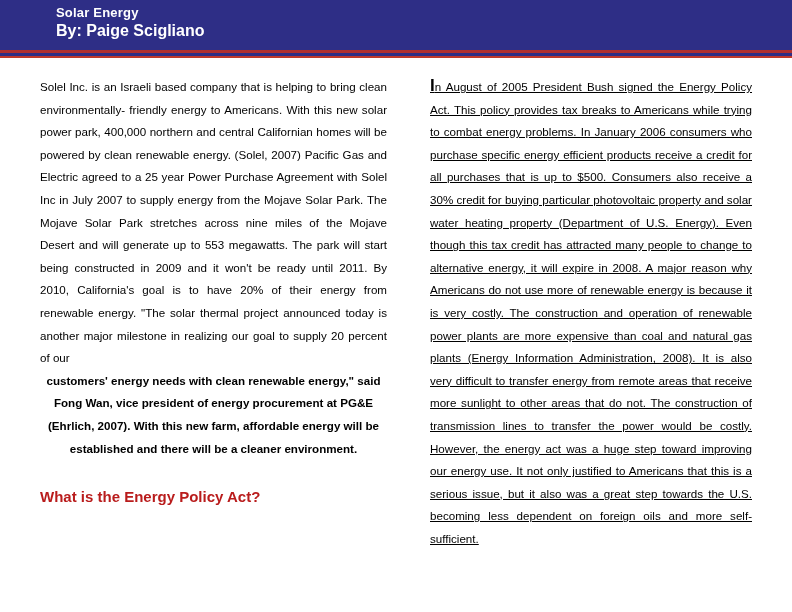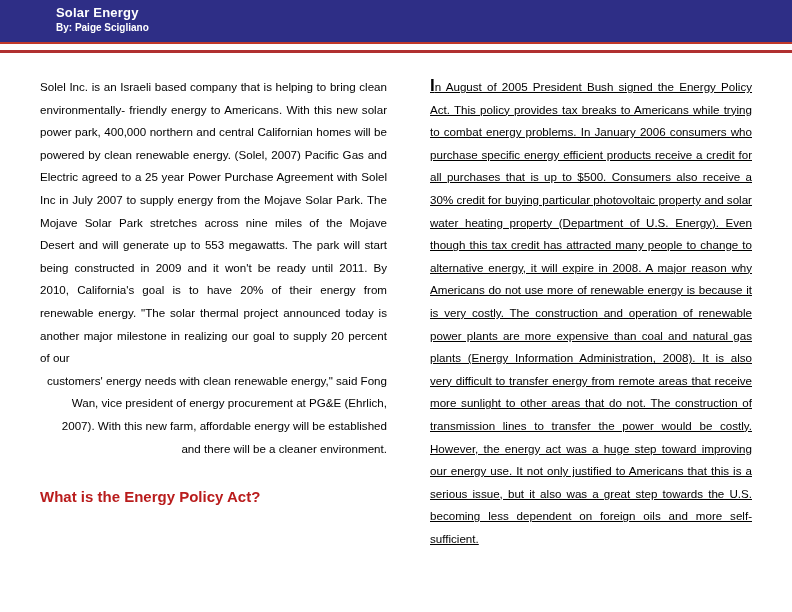--- a/index.html
+++ b/index.html
@@ -15,39 +15,39 @@
     overflow: hidden;
     position: relative;
   }
 
   
   #header-band {
     position: absolute;
     left: 0;
     top: 0;
     width: 792px;
-    height: 44px;
+    height: 58px;
     background: #2e2e86;
     border-bottom: 2px solid #c0392b;
   }
   #header-title {
     position: absolute;
     left: 56px;
     top: 5px;
     color: #ffffff;
     font-size: 13px;
     font-weight: bold;
     letter-spacing: 0.2px;
   }
   #header-subtitle {
     position: absolute;
     left: 56px;
     top: 22px;
     color: #ffffff;
-    font-size: 10px;
+    font-size: 16px;
     font-weight: bold;
   }
   #header-accent {
     position: absolute;
     left: 0;
     top: 50px;
     width: 792px;
     height: 3px;
     background: #b03030;
   }
@@ -75,21 +75,22 @@
   #right-column {
     left: 430px;
     width: 322px;
     text-decoration: underline;
   }
   .para {
     margin: 0;
     text-align: justify;
   }
   .para.noj {
-    text-align: right;
+    text-align: center;
+    font-weight: bold;
   }
   .dropcap {
     font-size: 17px;
     font-weight: bold;
     line-height: 1;
   }
   #heading-energy-policy {
     margin-top: 26px;
     color: #b91c1c;
     font-size: 15px;

